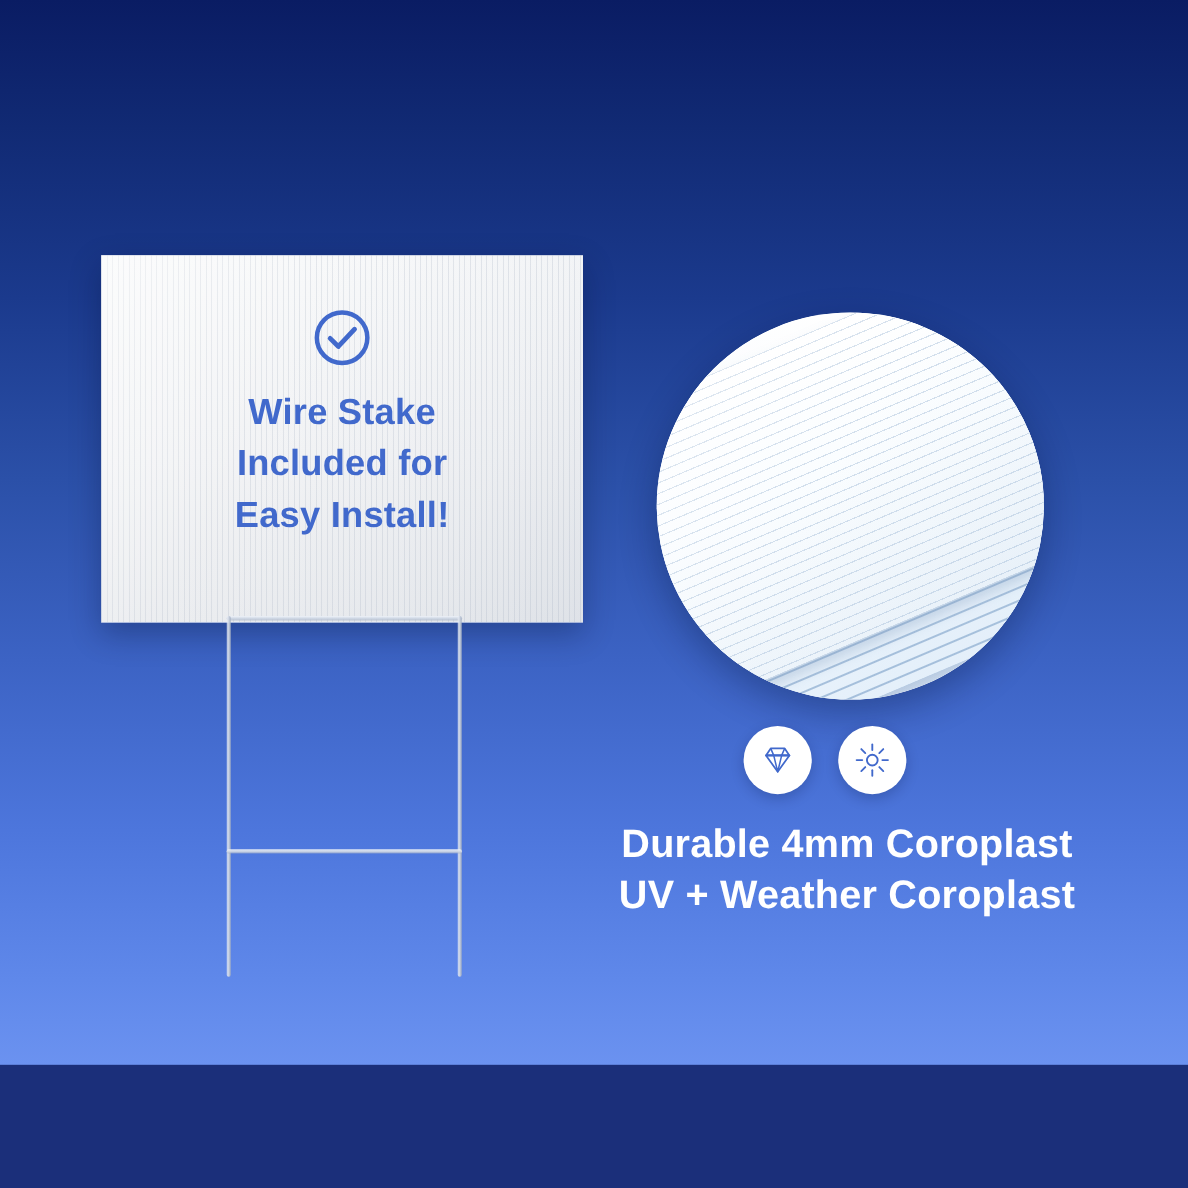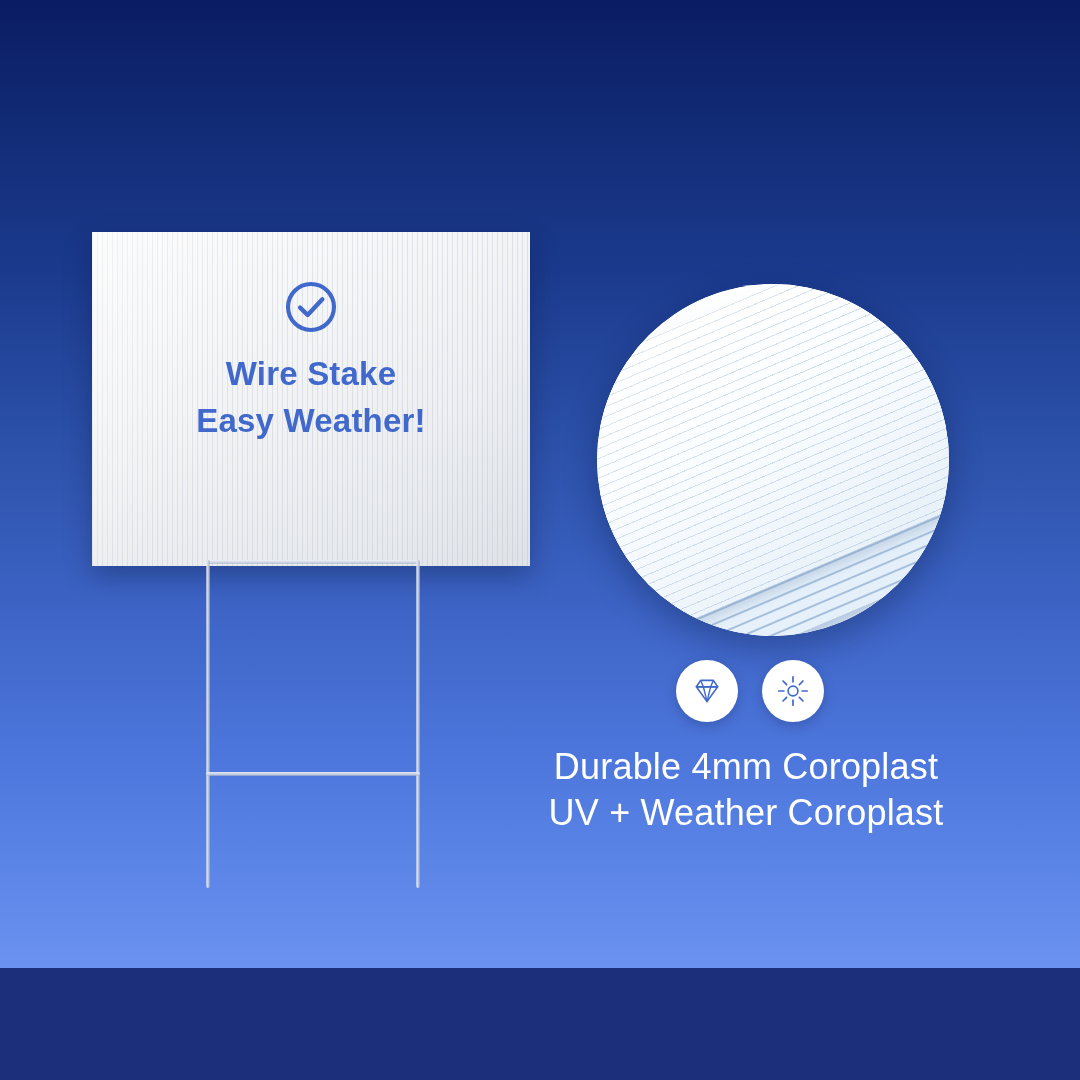--- a/index.html
+++ b/index.html
@@ -217,26 +217,26 @@
     display: flex;
     align-items: center;
     justify-content: center;
     box-shadow: 0 4px 12px rgba(6, 20, 60, 0.22);
   }
   .badge svg { display: block; }
 
   
   .caption {
     position: absolute;
-    left: 516px;
+    left: 540px;
     top: 744px;
     width: 460px;
     color: #ffffff;
     font-size: 36px;
-    font-weight: 400;
+    font-weight: 700;
     line-height: 46px;
     letter-spacing: 0.2px;
     text-align: center;
     z-index: 2;
   }
   .caption .line { display: block; white-space: nowrap; }
 </style>
 </head>
 <body>
 
@@ -251,21 +251,22 @@
 
   <div class="sign-wrap">
     <div class="sign-board"></div>
     <div class="sign-content">
       <svg class="check-icon" viewBox="0 0 48 48" fill="none">
         <circle cx="24" cy="24" r="19" stroke="#4169cc" stroke-width="3.4" fill="none"></circle>
         <path d="M15 24.5 L21.2 30.6 L33.4 17.6" stroke="#4169cc" stroke-width="3.6" stroke-linecap="round" stroke-linejoin="round" fill="none"></path>
       </svg>
       <div class="sign-text">
         <span class="line">Wire Stake</span>
-        <span class="line">Easy Weather!</span>
+        <span class="line">Included for</span>
+        <span class="line">Easy Install!</span>
       </div>
     </div>
   </div>
 
   <div class="photo-circle">
     <div class="photo-inner">
       <div class="sheet-bottom"></div>
       <div class="sheet-edge"></div>
       <div class="sheet-top"></div>
     </div>

